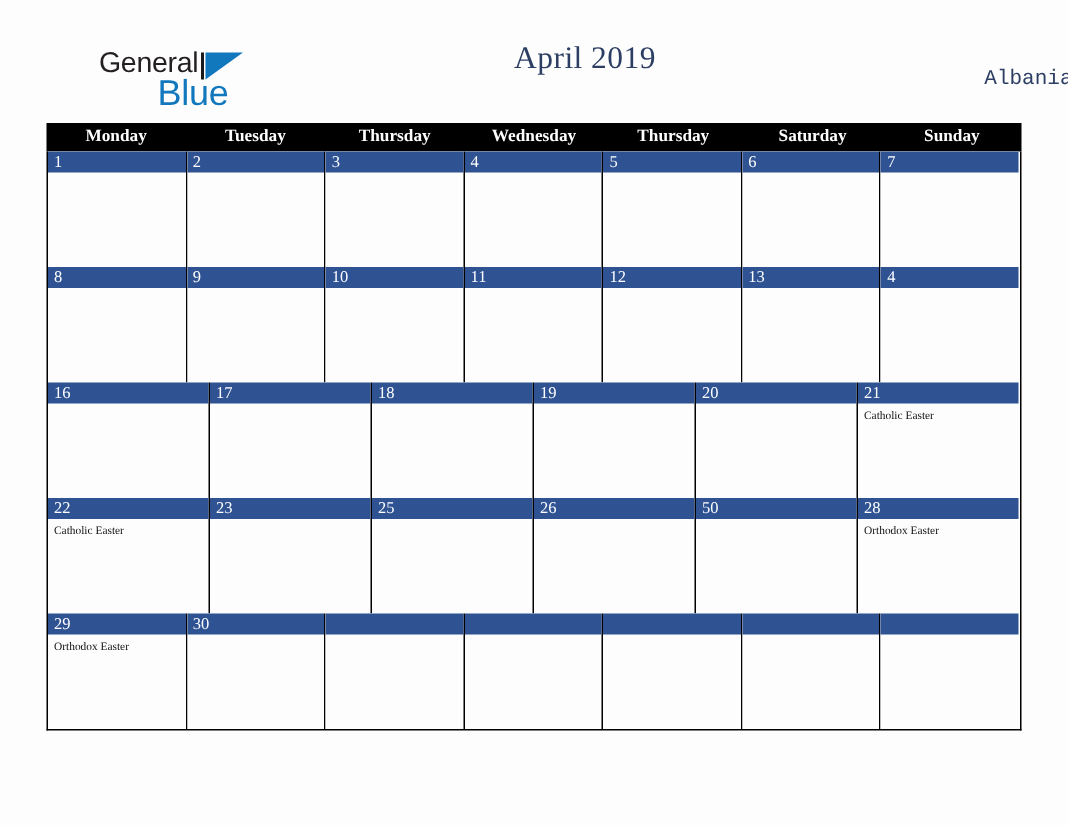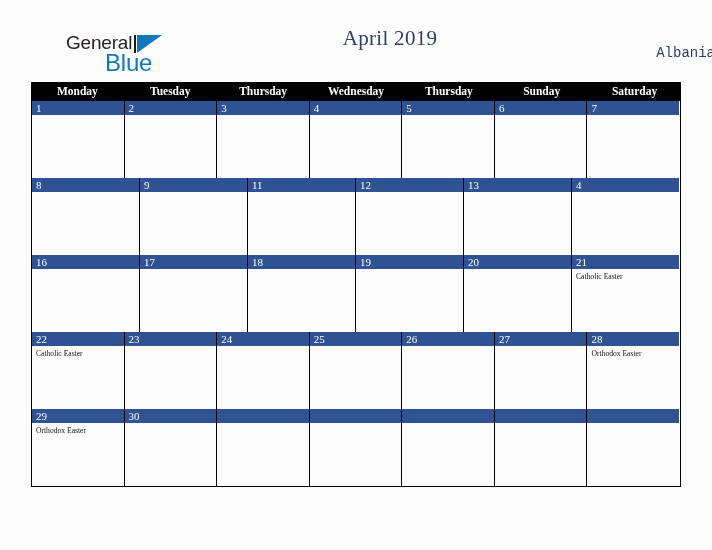--- a/index.html
+++ b/index.html
@@ -194,22 +194,22 @@
     <div class="country">Albania</div>
   </div>
 
   <div class="calendar">
     <div class="dow-row" id="dow-row">
         <div class="dow">Monday</div>
         <div class="dow">Tuesday</div>
         <div class="dow">Thursday</div>
         <div class="dow">Wednesday</div>
         <div class="dow">Thursday</div>
+        <div class="dow">Saturday</div>
         <div class="dow">Sunday</div>
-        <div class="dow">Saturday</div>
       </div>
     <div class="weeks" id="weeks">
         <div class="week">
           <div class="cell">
             <div class="daynum">1</div>
           </div>
           <div class="cell">
             <div class="daynum">2</div>
             <div class="events"></div>
           </div>
@@ -234,20 +234,24 @@
             <div class="events"></div>
           </div>
         </div>
         <div class="week">
           <div class="cell">
             <div class="daynum">8</div>
             <div class="events"></div>
           </div>
           <div class="cell">
             <div class="daynum">9</div>
+            <div class="events"></div>
+          </div>
+          <div class="cell">
+            <div class="daynum">10</div>
             <div class="events"></div>
           </div>
           <div class="cell">
             <div class="daynum">11</div>
             <div class="events"></div>
           </div>
           <div class="cell">
             <div class="daynum">12</div>
             <div class="events"></div>
           </div>
@@ -293,33 +297,29 @@
             <div class="daynum">22</div>
             <div class="events">
               <div class="event">Catholic Easter</div>
             </div>
           </div>
           <div class="cell">
             <div class="daynum">23</div>
             <div class="events"></div>
           </div>
           <div class="cell">
-            <div class="daynum">24</div>
-            <div class="events"></div>
-          </div>
-          <div class="cell">
             <div class="daynum">25</div>
             <div class="events"></div>
           </div>
           <div class="cell">
             <div class="daynum">26</div>
             <div class="events"></div>
           </div>
           <div class="cell">
-            <div class="daynum">27</div>
+            <div class="daynum">50</div>
             <div class="events"></div>
           </div>
           <div class="cell">
             <div class="daynum">28</div>
             <div class="events">
               <div class="event">Orthodox Easter</div>
             </div>
           </div>
         </div>
         <div class="week">

